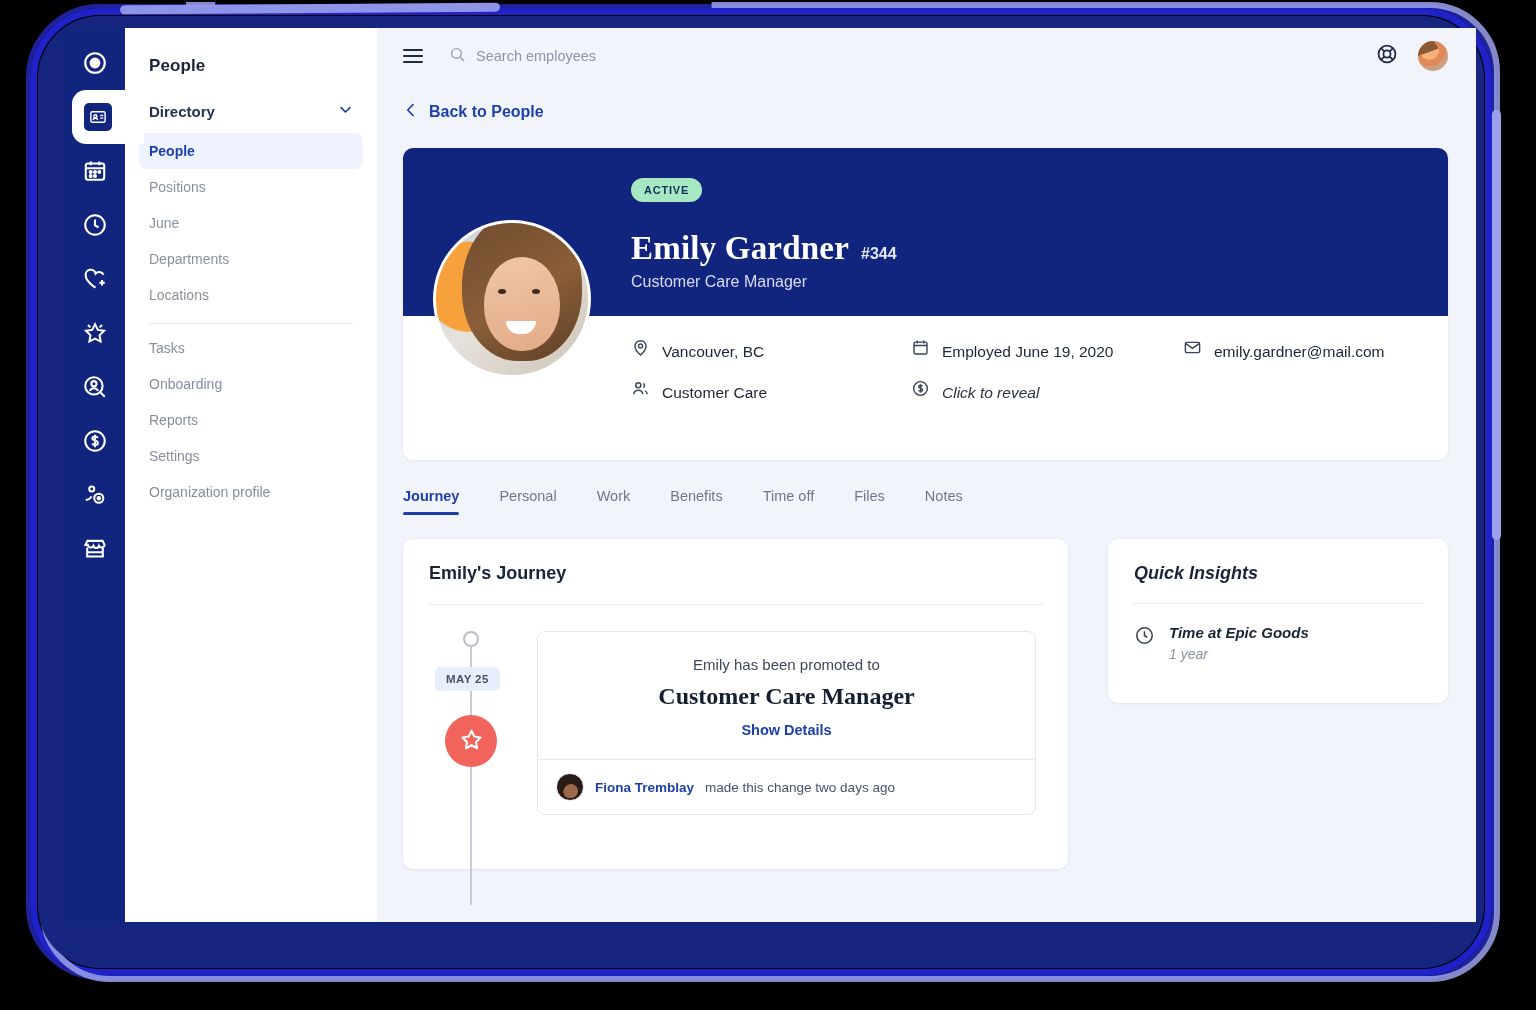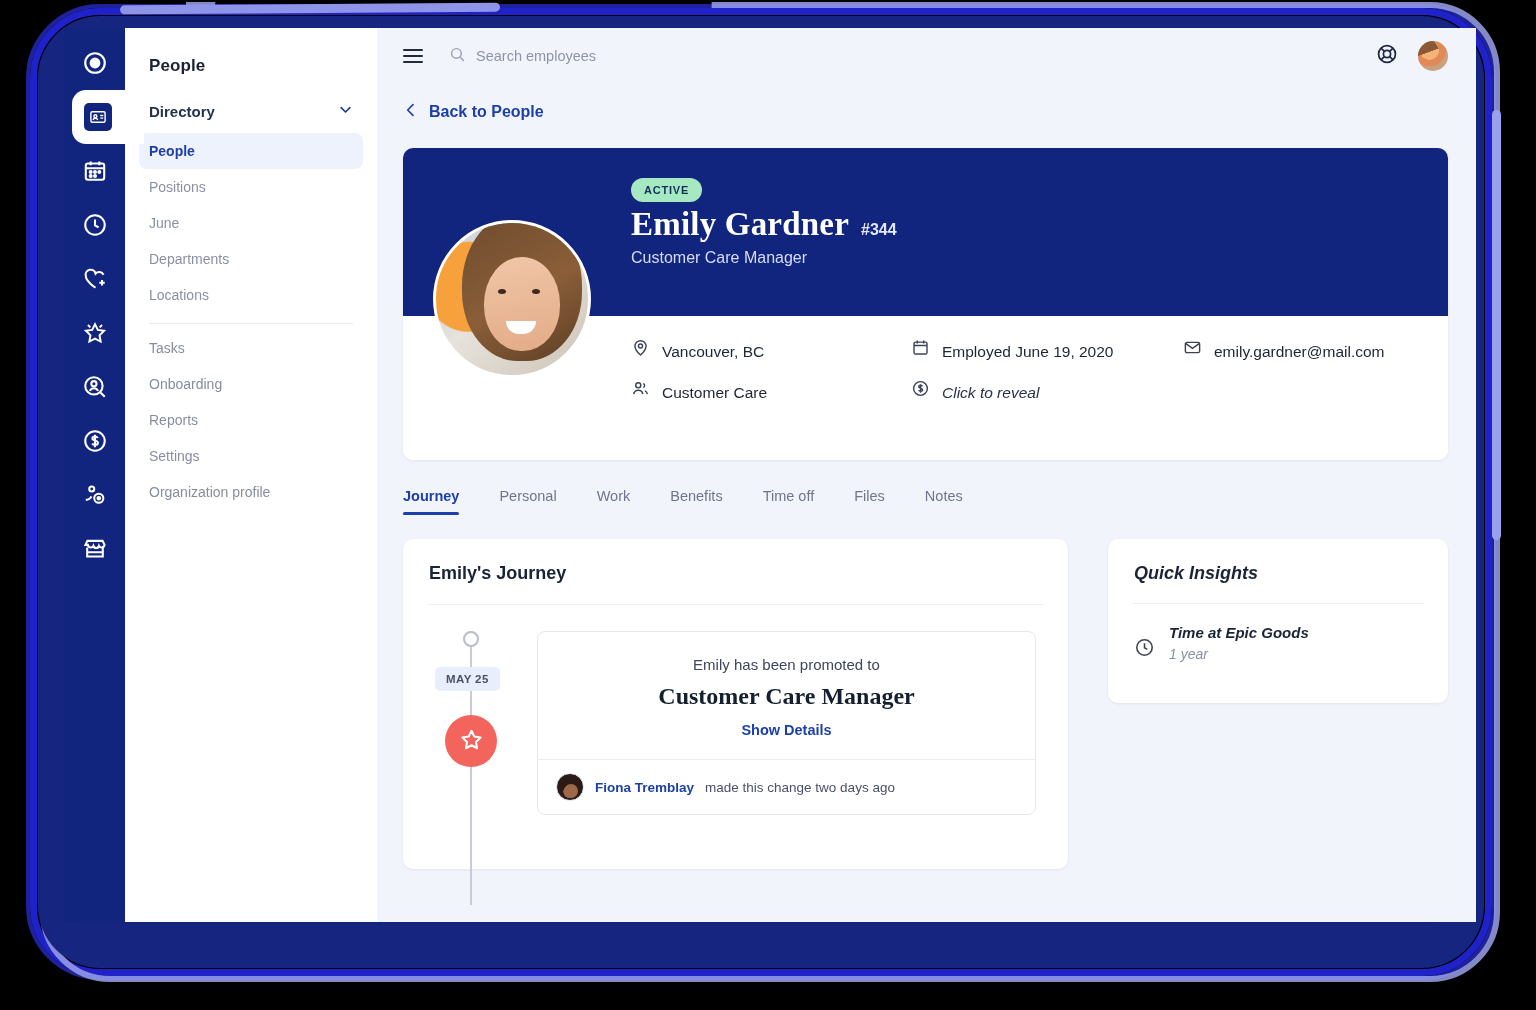--- a/index.html
+++ b/index.html
@@ -241,21 +241,21 @@
   .pill-active {
     display:inline-block;
     background:#a5e8c1;
     color:#13305c;
     font-size: 11px;
     font-weight: 700;
     letter-spacing: .8px;
     padding: 6px 13px;
     border-radius: 12px;
   }
-  .name-row { display:flex; align-items:baseline; gap:12px; margin-top: 4px; }
+  .name-row { display:flex; align-items:baseline; gap:12px; margin-top: 28px; }
   .name-row .nm {
     font-family: "Liberation Serif", serif;
     font-size: 33px; font-weight: 700; color:#ffffff; letter-spacing:.2px;
   }
   .name-row .idn { font-size: 16px; font-weight:700; color:#e3e7f7; }
   .role { font-size: 16px; color:#d6dcf2; margin-top: 6px; }
 
   .profile-body {
     background:#fff;
     padding: 22px 0 30px 228px;
@@ -391,21 +391,21 @@
     background:#fff; border-radius:10px;
     box-shadow:0 1px 3px rgba(22,30,60,.07);
     height: 164px;
     font-style: italic;
   }
   .insights-card h2 {
     font-size:18px; font-weight:700; color:#1b2437;
     padding: 24px 26px 19px 26px;
   }
   .ic-divider { height:1px; background:#eceff5; margin: 0 24px; }
-  .insight-row { display:flex; gap:14px; padding: 20px 26px 0 26px; align-items: flex-end; }
+  .insight-row { display:flex; gap:14px; padding: 20px 26px 0 26px; }
   .insight-row svg { width:21px; height:21px; color:#3b4356; flex:0 0 21px; margin-top:1px; }
   .insight-title { font-size:15px; font-weight:700; color:#1b2437; }
   .insight-val { font-size:14px; color:#8b91a3; margin-top: 5px; }
 </style>
 </head>
 <body>
 
 <div class="scene">
 
   <div class="sketch-outer2"></div>

